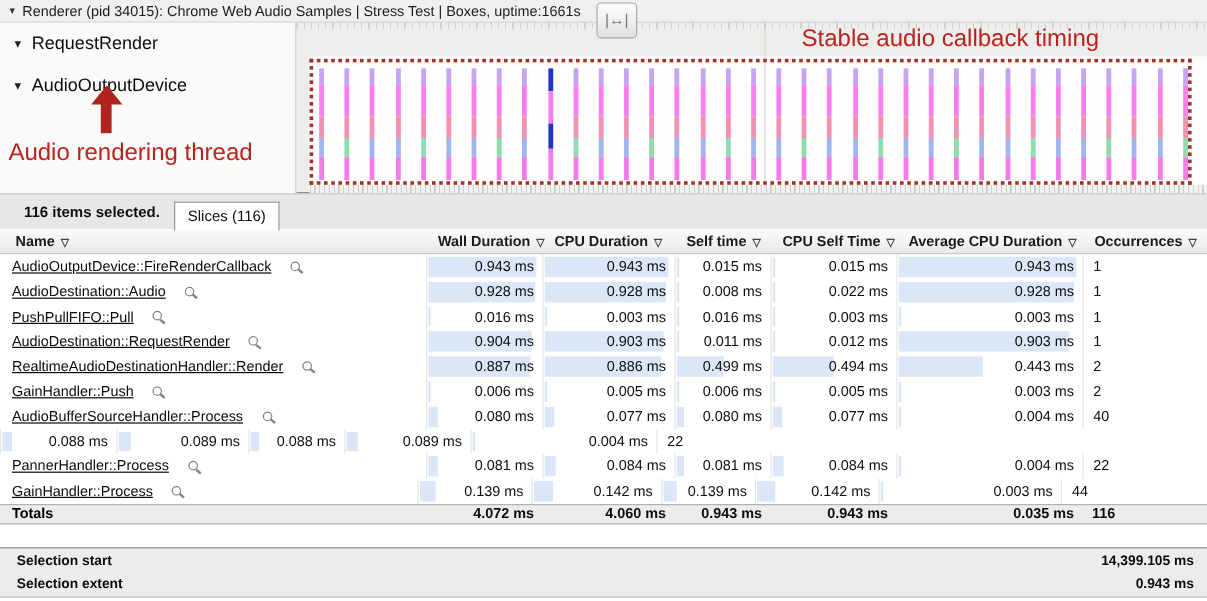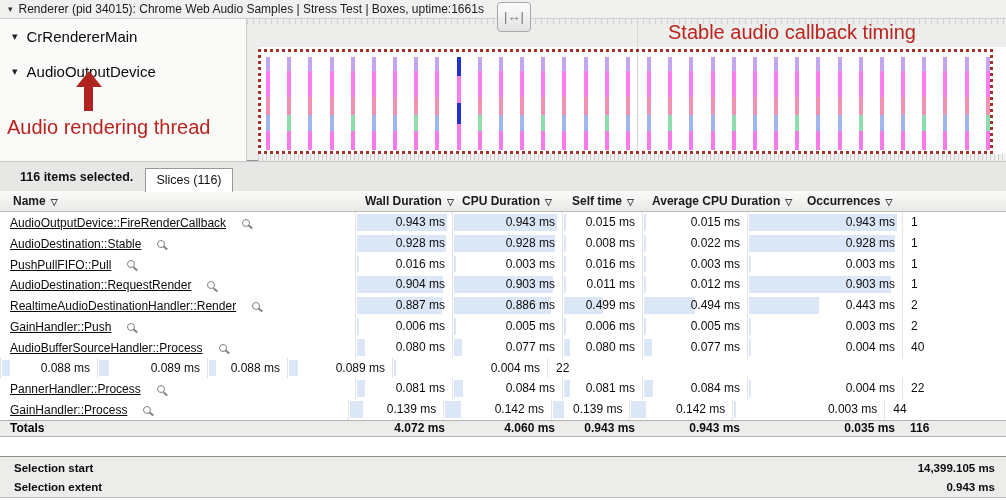--- a/index.html
+++ b/index.html
@@ -98,21 +98,21 @@
     <span class="title">Renderer (pid 34015): Chrome Web Audio Samples | Stress Test | Boxes, uptime:1661s</span>
   </div>
   <button class="fit-btn">
     <span>|↔|</span>
   </button>
 
   <div class="timeline">
     <div class="thread-panel">
       <div class="thread-row first">
         <span class="tri2">▾</span>
-        <span class="tname">CrRendererMain</span>
+        <span class="tname">RequestRender</span>
       </div>
       <div class="thread-row second">
         <span class="tri2">▾</span>
         <span class="tname">AudioOutputDevice</span>
       </div>
       <div class="arrow-head"></div>
       <div class="arrow-shaft"></div>
       <div class="red-label">Audio rendering thread</div>
     </div>
 
@@ -375,20 +375,21 @@
   <div class="selection-bar">
     <span class="sel-count">116 items selected.</span>
     <div class="tab">Slices (116)</div>
   </div>
 
   <div class="thead" id="thead">
       <div class="hcell hname"><span>Name</span><span class="sort">▽</span></div>
       <div class="hcell hval" style="width: 97px;"><span>Wall Duration</span><span class="sort">▽</span></div>
       <div class="hcell hval" style="width: 110px;"><span>CPU Duration</span><span class="sort">▽</span></div>
       <div class="hcell hval" style="width: 80px;"><span>Self time</span><span class="sort">▽</span></div>
+      <div class="hcell hval" style="width: 105px;"><span>CPU Self Time</span><span class="sort">▽</span></div>
       <div class="hcell hval" style="width: 155px;"><span>Average CPU Duration</span><span class="sort">▽</span></div>
       <div class="hcell hval" style="width: 104px;"><span>Occurrences</span><span class="sort">▽</span></div>
     </div>
   <div class="tbody" id="tbody">
       <div class="trow">
         <div class="ncell"><span class="nlink">AudioOutputDevice::FireRenderCallback</span><span class="mag"></span></div>
         <div class="vcell" style="width: 97px;">
           <div class="vfill" style="width: 90px;"></div>
           <span class="vtext">0.943 ms</span>
         </div>
@@ -404,21 +405,21 @@
           <div class="vfill" style="width: 1.55885px;"></div>
           <span class="vtext">0.015 ms</span>
         </div>
         <div class="vcell" style="width: 155px;">
           <div class="vfill" style="width: 148px;"></div>
           <span class="vtext">0.943 ms</span>
         </div>
         <div class="ocell" style="width: 104px;">1</div>
       </div>
       <div class="trow">
-        <div class="ncell"><span class="nlink">AudioDestination::Stable</span><span class="mag"></span></div>
+        <div class="ncell"><span class="nlink">AudioDestination::Audio</span><span class="mag"></span></div>
         <div class="vcell" style="width: 97px;">
           <div class="vfill" style="width: 88.5684px;"></div>
           <span class="vtext">0.928 ms</span>
         </div>
         <div class="vcell" style="width: 110px;">
           <div class="vfill" style="width: 101.362px;"></div>
           <span class="vtext">0.928 ms</span>
         </div>
         <div class="vcell" style="width: 80px;">
           <div class="vfill" style="width: 1.5px;"></div>

